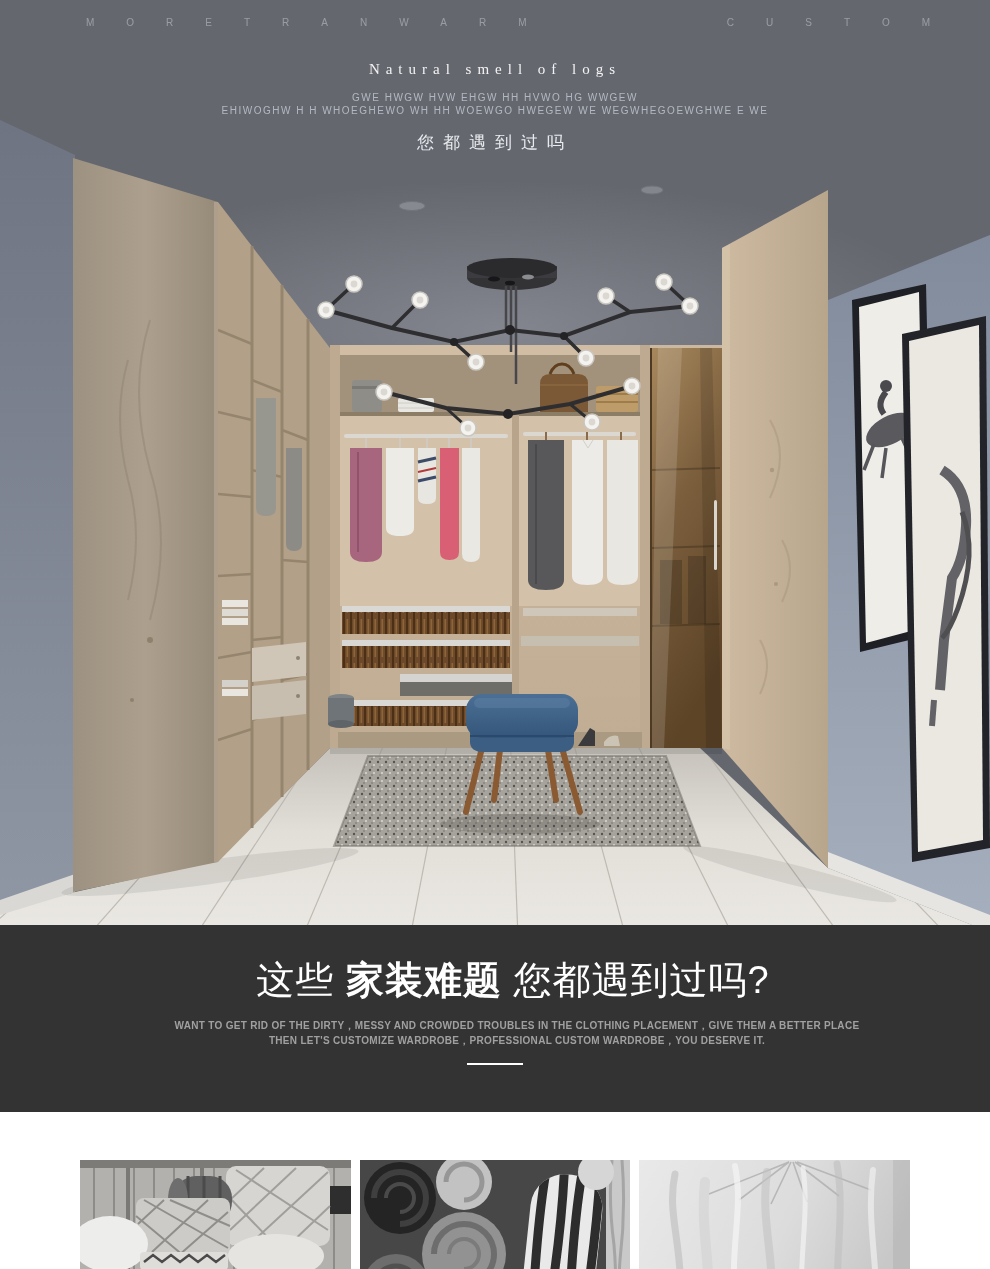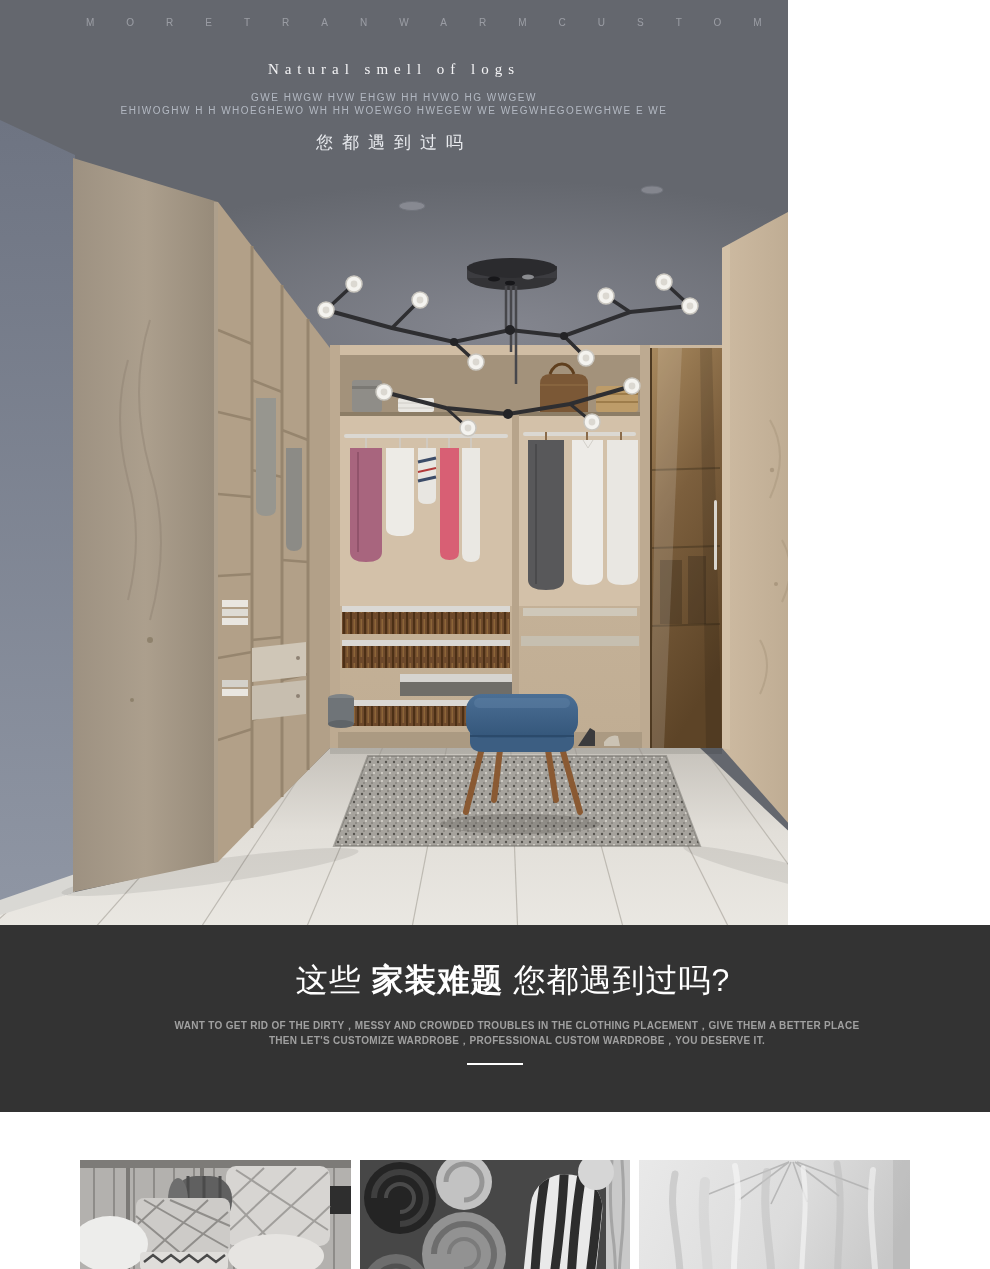--- a/index.html
+++ b/index.html
@@ -2,21 +2,21 @@
 <html><head>
 <meta charset="utf-8">
 <style>
   * { margin:0; padding:0; box-sizing:border-box; }
   html,body { width:990px; }
   body {
     height:1269px; overflow:hidden; background:#ffffff;
     font-family:"Liberation Sans","DejaVu Sans",sans-serif;
   }
   
-  .hero { position:relative; width:788px; height:925px; background:#64676E; overflow:hidden; }
+  .hero { position:relative; width:990px; height:925px; background:#64676E; overflow:hidden; }
   .hero .scene { position:absolute; left:0; top:0; display:block; }
   .hero-text { position:relative; z-index:2; text-align:center; }
   .top-letters {
     display:flex; justify-content:space-between;
     padding:17px 28px 0 86px;
     font-size:10px; color:rgba(228,231,238,0.42);
   }
   .top-letters span { letter-spacing:32px; white-space:nowrap; }
   .eyebrow {
     margin-top:33px;
@@ -34,21 +34,21 @@
   .subtitle {
     margin-top:13px; font-size:10px; line-height:13px;
     letter-spacing:1.5px; color:rgba(200,206,216,0.78);
   }
   .tagline { margin-top:14px; font-size:17px; letter-spacing:9px; color:#e9ebef; }
   
   .problem {
     height:187px; background:#333333; text-align:center; color:#ffffff;
     padding-top:30px;
   }
-  .problem h2 { font-size:32px; line-height:50px; font-weight:400; letter-spacing:1px;margin-left:36px; }
+  .problem h2 { font-size:38px; line-height:50px; font-weight:400; letter-spacing:1px;margin-left:36px; }
   .problem h2 .bold { font-weight:700; }
   .problem .desc {
     margin-top:13px; font-size:10px; line-height:15px; font-weight:700;
     color:#a0a0a0; letter-spacing:0.3px;padding-left:44px;
   }
   .divider { width:56px; height:2px; background:#ffffff; margin:15px auto 0; }
   
   .bottom { height:157px; background:#ffffff; }
   .gallery {
     display:flex; gap:9px; margin:0 80px; padding-top:48px;

